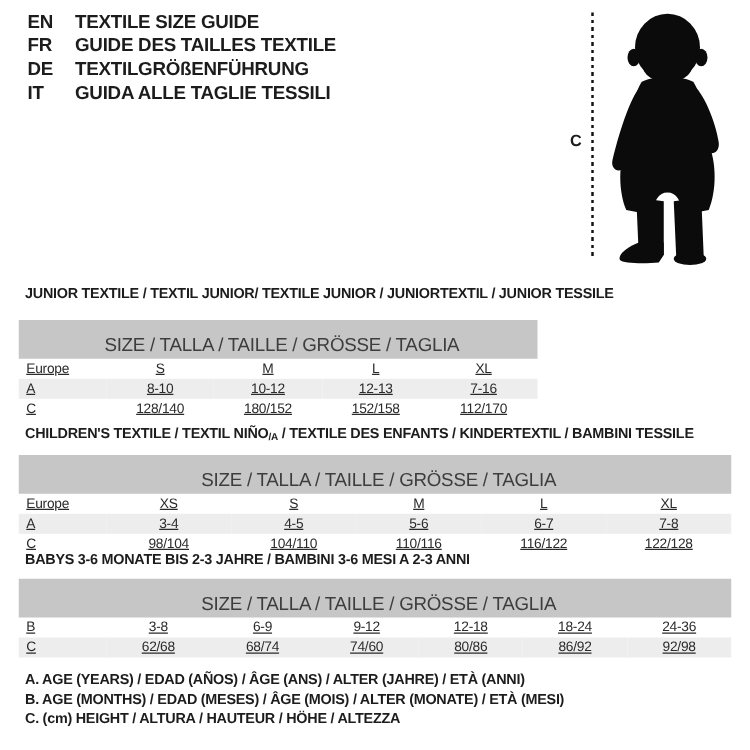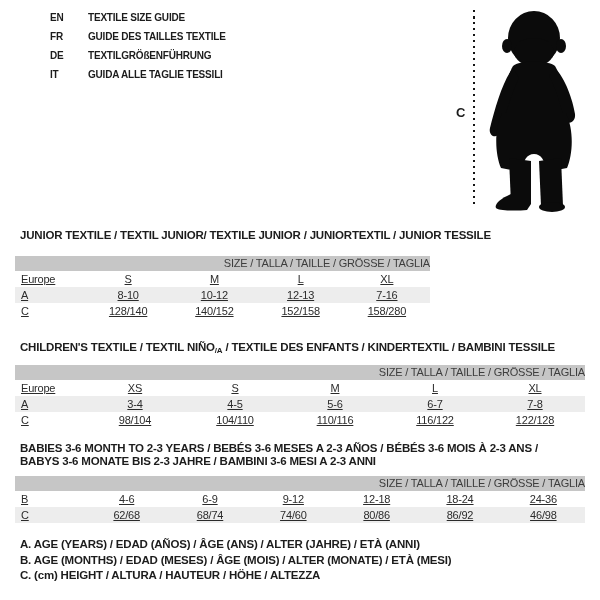--- a/index.html
+++ b/index.html
@@ -7,21 +7,21 @@
   body {
     width:600px; height:600px; position:relative; overflow:hidden;
     font-family:"Liberation Sans", sans-serif;
     color:#1c1c1c;
     -webkit-font-smoothing:antialiased;
   }
   .page { position:absolute; inset:0; width:600px; height:600px; background:#fff; }
 
   
   .langs { position:absolute; left:22px; top:8px; }
-  .lang-row { display:flex; height:19px; align-items:center; font-weight:bold; font-size:10px; letter-spacing:-0.2px;margin-left:28px; }
+  .lang-row { display:flex; height:19px; align-items:center; font-weight:bold; font-size:15px; letter-spacing:-0.2px; }
   .lang-code { width:38px; }
 
   
   .dotted-line {
     position:absolute; left:473px; top:10px; width:2px; height:197px;
     background:repeating-linear-gradient(to bottom, #141414 0px, #141414 2.5px, transparent 2.5px, transparent 6px);
   }
   .measure-label { position:absolute; left:456px; top:105px; font-weight:bold; font-size:13px; }
   .baby-svg { position:absolute; left:487px; top:8px; }
 
@@ -34,22 +34,22 @@
     font-size:11.5px; font-weight:bold; letter-spacing:-0.2px;
     margin:0 0 0 5px; line-height:13px; white-space:nowrap;
   }
   .sec1 .tbl-title { margin-bottom:14px; }
   .sec2 .tbl-title { margin-bottom:8px; }
   .sec3 .tbl-title { white-space:normal; margin-bottom:8px; }
   .tbl-title .subscript { font-size:8px; vertical-align:-2px; }
 
   table.size-table { border-collapse:collapse; width:100%; table-layout:fixed; font-size:11px; }
   .size-table thead th {
-    background:#c6c6c6; color:#3d3d3d; font-weight:normal; text-align:right;
-    padding:1px 0 2px 6px; height:14px; font-size:11px; letter-spacing:-0.2px;
+    background:#c6c6c6; color:#3d3d3d; font-weight:normal; text-align:center;
+    padding:12px 0 2px 6px; height:14px; font-size:15px; letter-spacing:-0.2px;
   }
   .size-table td { text-align:center; height:16px; padding:0; color:#2b2b2b; letter-spacing:-0.2px;text-decoration:underline; }
   .size-table td.lbl { text-align:left; padding-left:6px; }
   .size-table tr.alt { background:#ededed; }
   col.c-label { width:70px; }
 
   
   .notes { position:absolute; left:20px; top:537px; }
   .note-line { font-size:11.5px; font-weight:bold; line-height:15.5px; letter-spacing:-0.2px; }
 </style>
@@ -120,23 +120,23 @@
         <tr class="alt">
           <td class="lbl">A</td>
           <td>8-10</td>
           <td>10-12</td>
           <td>12-13</td>
           <td>7-16</td>
         </tr>
         <tr>
           <td class="lbl">C</td>
           <td>128/140</td>
-          <td>140/152</td>
+          <td>180/152</td>
           <td>152/158</td>
-          <td>158/280</td>
+          <td>112/170</td>
         </tr>
       </tbody>
     </table>
   </section>
 
   <section class="sec sec2">
     <h2 class="tbl-title"><span>CHILDREN'S TEXTILE / TEXTIL NIÑO</span><span class="subscript">/A</span><span> / TEXTILE DES ENFANTS / KINDERTEXTIL / BAMBINI TESSILE</span></h2>
     <table class="size-table">
       <colgroup>
           <col class="c-label">
@@ -175,56 +175,55 @@
           <td>110/116</td>
           <td>116/122</td>
           <td>122/128</td>
         </tr>
       </tbody>
     </table>
   </section>
 
   <section class="sec sec3">
     <h2 class="tbl-title">
-      <div>BABIES 3-6 MONTH TO 2-3 YEARS / BEBÉS 3-6 MESES A 2-3 AÑOS / BÉBÉS 3-6 MOIS À 2-3 ANS /</div>
       <div>BABYS 3-6 MONATE BIS 2-3 JAHRE / BAMBINI 3-6 MESI A 2-3 ANNI</div>
     </h2>
     <table class="size-table">
       <colgroup>
           <col class="c-label">
           <col>
           <col>
           <col>
           <col>
           <col>
           <col>
         </colgroup>
       <thead>
         <tr>
             <th colspan="7">SIZE / TALLA / TAILLE / GRÖSSE / TAGLIA</th>
           </tr>
       </thead>
       <tbody>
         <tr>
           <td class="lbl">B</td>
-          <td>4-6</td>
+          <td>3-8</td>
           <td>6-9</td>
           <td>9-12</td>
           <td>12-18</td>
           <td>18-24</td>
           <td>24-36</td>
         </tr>
         <tr class="alt">
           <td class="lbl">C</td>
           <td>62/68</td>
           <td>68/74</td>
           <td>74/60</td>
           <td>80/86</td>
           <td>86/92</td>
-          <td>46/98</td>
+          <td>92/98</td>
         </tr>
       </tbody>
     </table>
   </section>
 
   <div class="notes">
     <div class="note-line">A. AGE (YEARS) / EDAD (AÑOS) / ÂGE (ANS) / ALTER (JAHRE) / ETÀ (ANNI)</div>
     <div class="note-line">B. AGE (MONTHS) / EDAD (MESES) / ÂGE (MOIS) / ALTER (MONATE) / ETÀ (MESI)</div>
     <div class="note-line">C. (cm) HEIGHT / ALTURA / HAUTEUR / HÖHE / ALTEZZA</div>
   </div>

